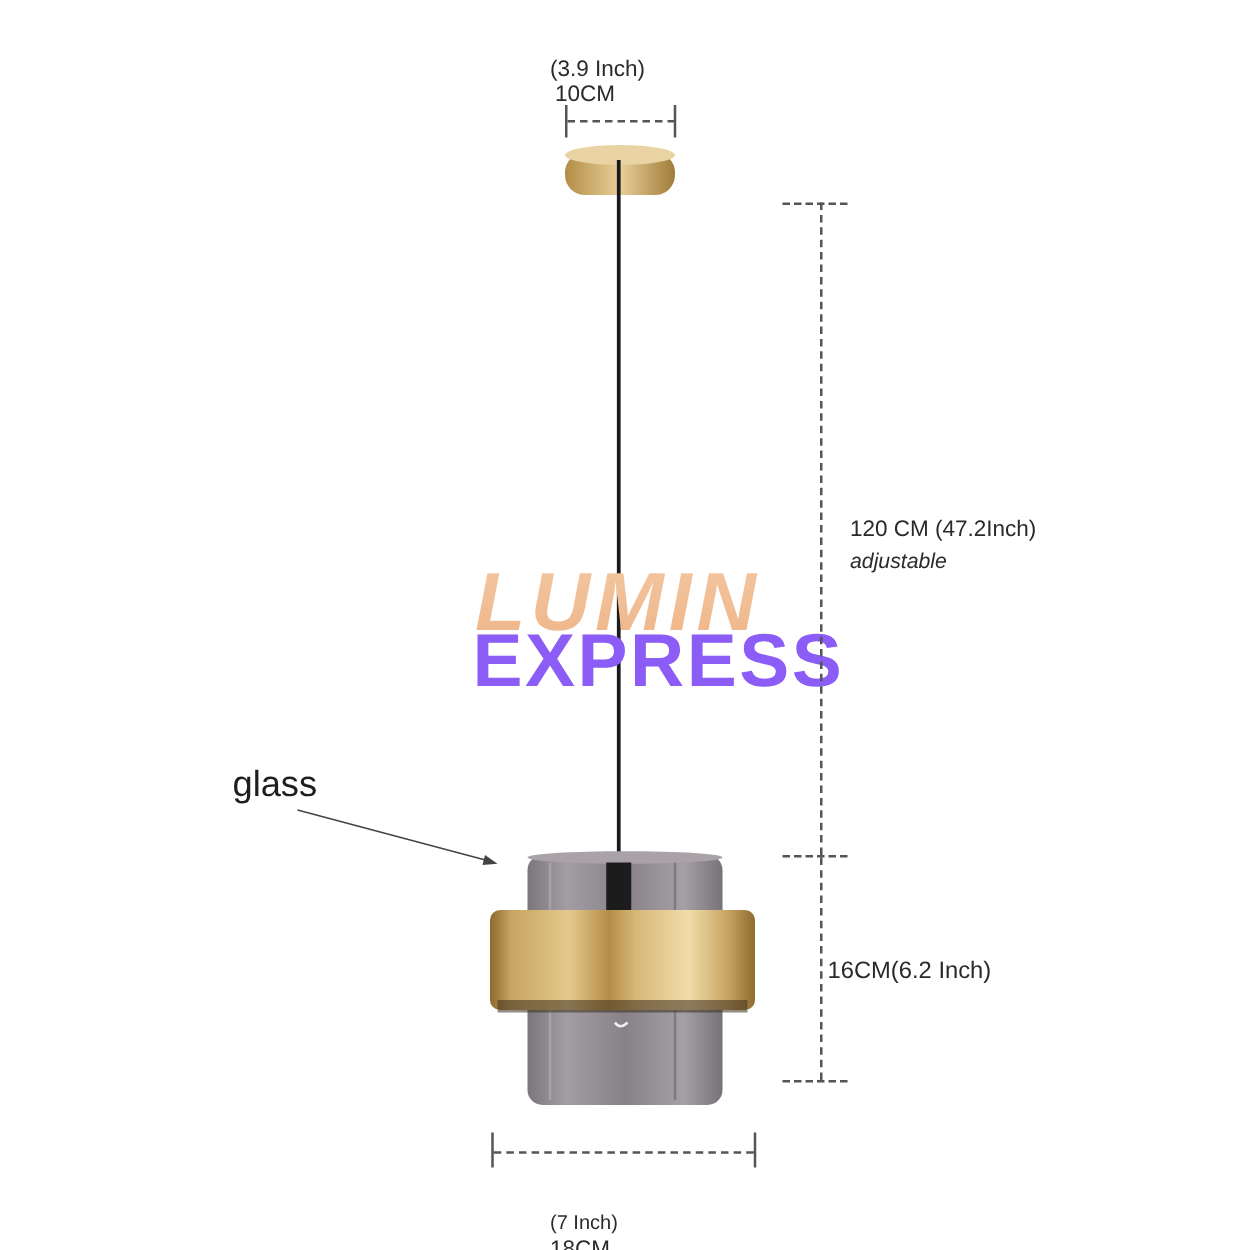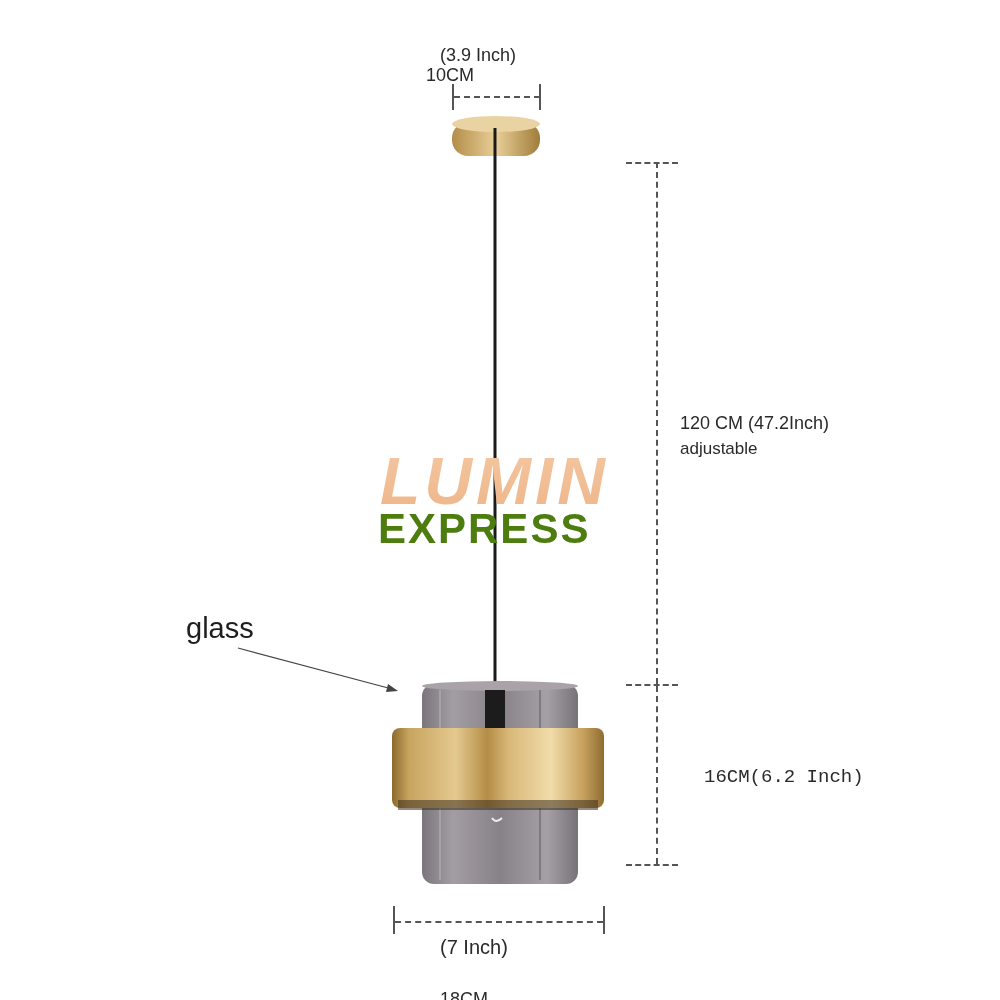--- a/index.html
+++ b/index.html
@@ -7,27 +7,27 @@
       font-family: "Liberation Sans", sans-serif; color: #222; }
     .abs { position: absolute; }
     .label { font-size: 18px; line-height: 22px; color: #2a2a2a; text-align: center; }
     .center { text-align: left; }
     .dash-h { position: absolute; height: 0; border-top: 2px dashed #555; }
     .dash-v { position: absolute; width: 0; border-left: 2px dashed #555; }
     .tick-v { position: absolute; width: 2px; background: #555; }
     .wm1 { font-size: 66px; font-weight: bold; letter-spacing: 4px;
       background: linear-gradient(180deg, #f3c6a0 0%, #efb68a 100%);
       -webkit-background-clip: text; background-clip: text; color: transparent; line-height: 66px; font-style: italic; }
-    .wm2 { font-size: 42px; font-weight: bold; letter-spacing: 2px; color: #4d7c0f; line-height: 52px; }
+    .wm2 { font-size: 60px; font-weight: bold; letter-spacing: 2px; color: #8b5cf6; line-height: 52px; }
   </style>
 </head>
 <body>
 
 <div class="abs label center" style="left:440px; top:44px; width:110px;">(3.9 Inch)</div>
-<div class="abs label center" style="left:426px; top:64px; width:110px;">10CM</div>
+<div class="abs label center" style="left:444px; top:64px; width:110px;">10CM</div>
 <div>
   <div class="tick-v" style="left:452px; top:84px; height:26px;"></div>
   <div class="dash-h" style="left:454px; top:96px; width:86px;"></div>
   <div class="tick-v" style="left:539px; top:84px; height:26px;"></div>
 </div>
 
 <svg class="abs" style="left:0; top:0;" width="1000" height="1000">
   <defs>
     <linearGradient id="brass" x1="0" x2="1" y1="0" y2="0">
       <stop offset="0" stop-color="#8c6a2c"></stop>
@@ -86,27 +86,27 @@
 <div class="abs wm2" style="left:378px; top:503px;">EXPRESS</div>
 
 <div class="abs" style="left:186px; top:612px; font-size:29px; color:#1e1e1e;text-align:right;">glass</div>
 
 <div>
   <div class="dash-h" style="left:626px; top:162px; width:52px;"></div>
   <div class="dash-v" style="left:656px; top:162px; height:522px;"></div>
   <div class="dash-h" style="left:626px; top:684px; width:52px;"></div>
 </div>
 <div class="abs label" style="left:680px; top:412px;">120 CM (47.2Inch)</div>
-<div class="abs label" style="left:680px; top:438px; font-size:17px;">adjustable</div>
+<div class="abs label" style="left:680px; top:438px; font-size:17px;font-style:italic;">adjustable</div>
 
 <div>
   <div class="dash-v" style="left:656px; top:686px; height:178px;"></div>
   <div class="dash-h" style="left:626px; top:864px; width:52px;"></div>
 </div>
-<div class="abs label" style="left:704px; top:766px; font-size:19px;font-family:Liberation Mono, monospace;">16CM(6.2 Inch)</div>
+<div class="abs label" style="left:662px; top:766px; font-size:19px;">16CM(6.2 Inch)</div>
 
 <div>
   <div class="tick-v" style="left:393px; top:906px; height:28px;"></div>
   <div class="dash-h" style="left:395px; top:921px; width:208px;"></div>
   <div class="tick-v" style="left:603px; top:906px; height:28px;"></div>
 </div>
 <div class="abs label center" style="left:440px; top:988px; width:120px;">18CM</div>
-<div class="abs label center" style="left:440px; top:936px; width:120px; font-size:20px;">(7 Inch)</div>
+<div class="abs label center" style="left:440px; top:968px; width:120px; font-size:16px;">(7 Inch)</div>
 
 </body></html>

